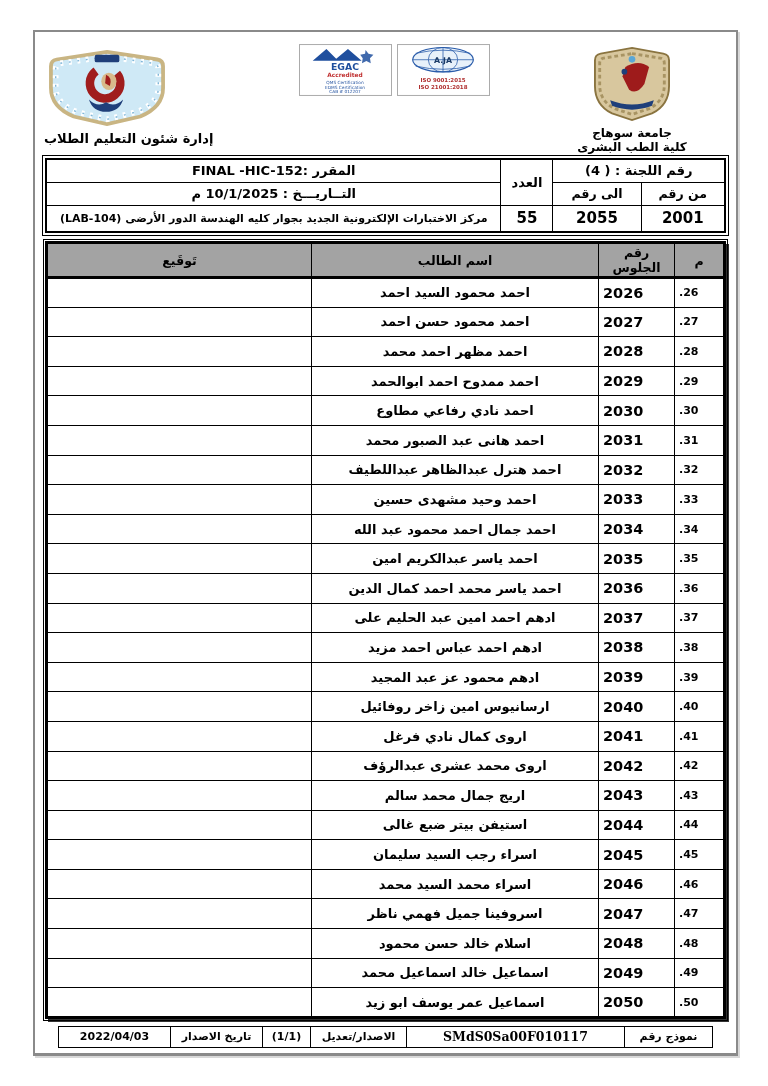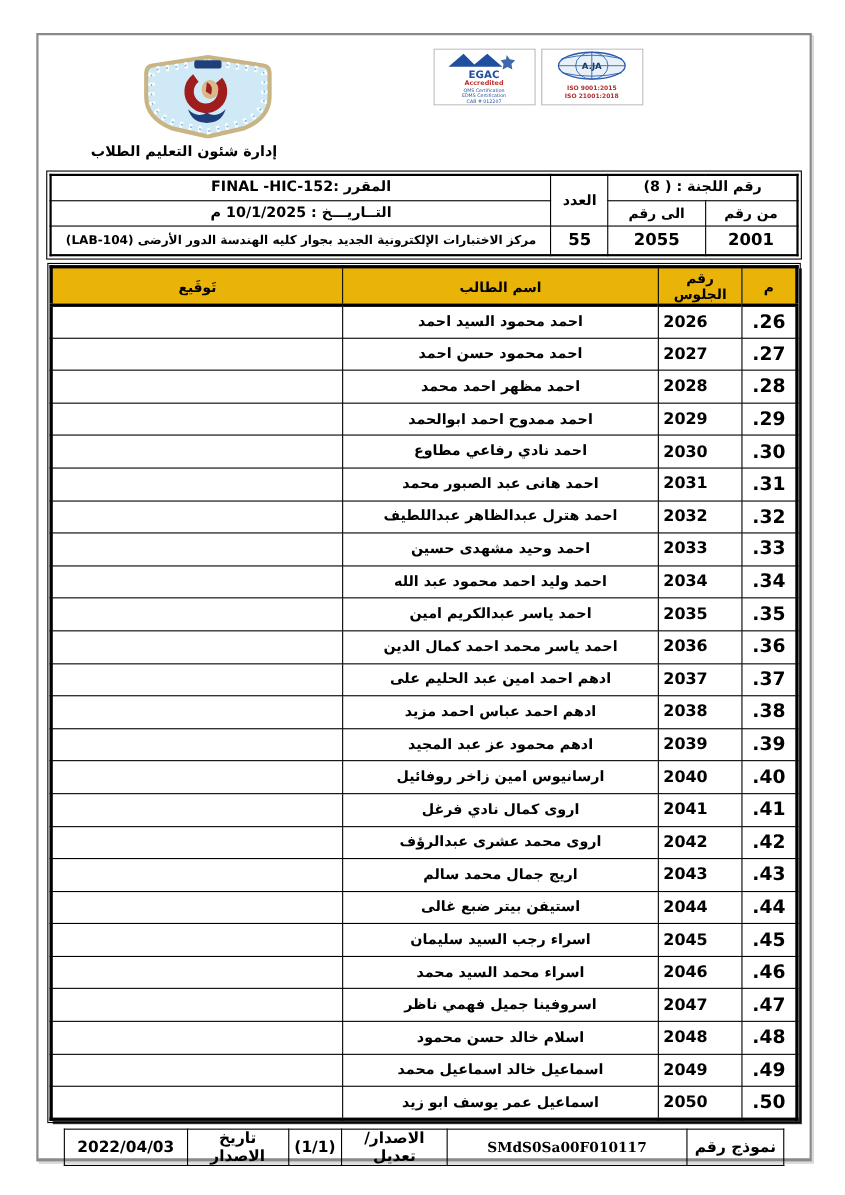--- a/index.html
+++ b/index.html
@@ -10,21 +10,21 @@
   }
   .frame {
     position:absolute; left:33px; top:30px; width:705px; height:1026px;
     border:2px solid #8a8a8a; border-bottom-width:3px; background:#fff;
     box-shadow:2px 2px 0 #d8d8d8; direction:rtl; padding:6px 5px;
   }
   
   .header { display:flex; align-items:flex-start; height:114px; padding:2px 4px 0; }
   .hdr-university { width:190px; text-align:center; padding-top:6px; }
   .hdr-center { flex:1; text-align:right; padding-top:4px; }
-  .hdr-dept { width:208px; text-align:right; padding-top:10px; }
+  .hdr-dept { width:208px; text-align:left; padding-top:10px; }
   .org-line { font-size:12px; font-weight:bold; line-height:1.2; }
   .dept-line { font-size:13px; font-weight:bold; margin-top:1px; }
   .logos-row { direction:ltr; display:flex; justify-content:center; gap:5px; }
   .logo-box { background:#fff; }
   .doc-title { font-size:15px; font-weight:bold; margin-top:3px; line-height:1.3; }
   .doc-subtitle { font-size:15px; font-weight:bold; line-height:1.3; }
   
   .info-table {
     width:calc(100% - 10px); margin:6px auto 0; border-collapse:collapse;
     border:2px solid #000; outline:1px solid #000; outline-offset:2px;
@@ -36,45 +36,57 @@
   .cell-num { font-size:15px; font-weight:bold; }
   .cell-venue { font-size:11px; font-weight:bold; }
   .r1 { height:23px; } .r2 { height:23px; } .r3 { height:27px; }
   
   .main-table {
     width:calc(100% - 10px); margin:8px auto 0; border-collapse:collapse;
     border:3px solid #000; outline:1px solid #000; outline-offset:1px;
     box-shadow:3px 3px 0 rgba(0,0,0,0.8); direction:rtl; table-layout:fixed;
   }
   .main-table th {
-    background:#eab308; border:1px solid #000; border-bottom:3px solid #000;
+    background:#a3a3a3; border:1px solid #000; border-bottom:3px solid #000;
     font-size:12.5px; font-weight:bold; height:22px; padding:1px 2px;
   }
   .main-table td { border:1px solid #000; height:29.6px; padding:0 4px; vertical-align:middle; }
-  td.cell-no { direction:ltr; text-align:center; font-weight:bold; font-size:17px; }
+  td.cell-no { direction:ltr; font-weight:bold; font-size:11px; }
   td.cell-seat { text-align:left; font-weight:bold; font-size:14.5px; }
   td.cell-name { text-align:center; font-weight:bold; font-size:13px;margin-top:34px; }
   td.cell-sign { background:#fff; }
   
   .footer-table {
     width:655px; margin:7px auto 0; border-collapse:collapse; direction:rtl;
   }
   .footer-table td {
     border:1px solid #000; height:21px; text-align:center;
-    font-size:14px; font-weight:bold; padding:0 5px;
+    font-size:11px; font-weight:bold; padding:0 5px;
   }
   td.serial { direction:ltr; font-family:"DejaVu Serif", serif; font-size:12.5px; }
 </style>
 </head>
 <body>
 
 <div class="frame">
 
   <div class="header">
 
+    <div class="hdr-university">
+      <svg width="88" height="76" viewBox="0 0 90 80">
+        <path d="M45 2 L78 8 Q84 9 84 15 L84 42 Q84 62 66 71 L45 78 L24 71 Q6 62 6 42 L6 15 Q6 9 12 8 Z" fill="#d8c79e" stroke="#8a7440" stroke-width="2"></path>
+        <path d="M45 8 L76 13 Q79 14 79 18 L79 41 Q79 58 63 66 L45 72 L27 66 Q11 58 11 41 L11 18 Q11 14 14 13 Z" fill="none" stroke="#a89463" stroke-width="3" stroke-dasharray="4 3"></path>
+        <circle cx="45" cy="14" r="3.5" fill="#5aa7d6"></circle>
+        <path d="M38 22 Q52 14 63 22 L58 40 Q50 52 42 46 L35 32 Z" fill="#9e1b1b"></path>
+        <circle cx="37" cy="27" r="3" fill="#1f3f7a"></circle>
+        <path d="M22 57 Q45 66 68 57 L66 63 Q45 71 24 63 Z" fill="#1f3f7a"></path>
+      </svg>
+      <div class="org-line">جامعة سوهاج</div>
+      <div class="org-line">كلية الطب البشرى</div>
+    </div>
 
     <div class="hdr-center">
       <div class="logos-row">
         <svg class="logo-box" width="93" height="52" viewBox="0 0 95 53">
           <rect x="0.5" y="0.5" width="94" height="52" fill="#ffffff" stroke="#aaaaaa"></rect>
           <path d="M14 17 L28 5 L38 15 L50 5 L64 17 Z" fill="#1f4f9e"></path>
           <path d="M68 6 l3 4 5 1 -3.5 3.5 .8 5 -4.5 -2.3 -4.5 2.3 .8 -5 L62.5 11 l5 -1 Z" fill="#1f4f9e" opacity="0.85"></path>
           <text x="47" y="27" font-size="9.5" font-weight="bold" fill="#1f4f9e" text-anchor="middle">EGAC</text>
           <text x="47" y="34" font-size="6" font-weight="bold" fill="#c03030" text-anchor="middle">Accredited</text>
           <text x="47" y="40.5" font-size="4.4" fill="#1f4f9e" text-anchor="middle">QMS Certification</text>
@@ -112,21 +124,21 @@
 
   <table class="info-table">
     <colgroup>
         <col style="width:84px">
         <col style="width:88px">
         <col style="width:52px">
         <col>
       </colgroup>
     <tbody>
         <tr class="r1">
-      <td colspan="2" class="cell-label">رقم اللجنة : ( 8)</td>
+      <td colspan="2" class="cell-label">رقم اللجنة : ( 4)</td>
       <td rowspan="2" class="cell-label">العدد</td>
       <td class="cell-label">المقرر :FINAL -HIC-152</td>
     </tr>
     <tr class="r2">
       <td class="cell-sub">من رقم</td>
       <td class="cell-sub">الى رقم</td>
       <td class="cell-label">التــاريـــخ : 10/1/2025 م</td>
     </tr>
     <tr class="r3">
       <td class="cell-num">2001</td>
@@ -198,21 +210,21 @@
       </tr>
         <tr>
         <td class="cell-no">.33</td>
         <td class="cell-seat">2033</td>
         <td class="cell-name">احمد وحيد مشهدى حسين</td>
         <td class="cell-sign"></td>
       </tr>
         <tr>
         <td class="cell-no">.34</td>
         <td class="cell-seat">2034</td>
-        <td class="cell-name">احمد وليد احمد محمود عبد الله</td>
+        <td class="cell-name">احمد جمال احمد محمود عبد الله</td>
         <td class="cell-sign"></td>
       </tr>
         <tr>
         <td class="cell-no">.35</td>
         <td class="cell-seat">2035</td>
         <td class="cell-name">احمد ياسر عبدالكريم امين</td>
         <td class="cell-sign"></td>
       </tr>
         <tr>
         <td class="cell-no">.36</td>

